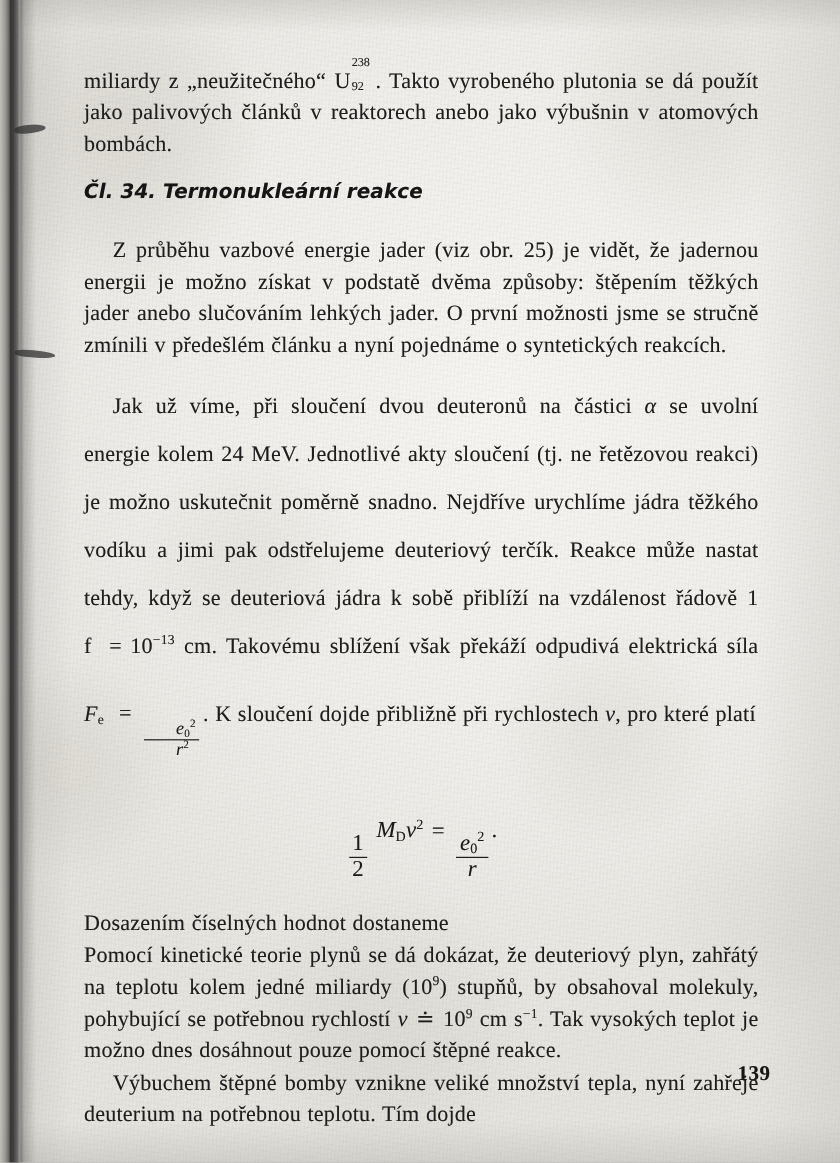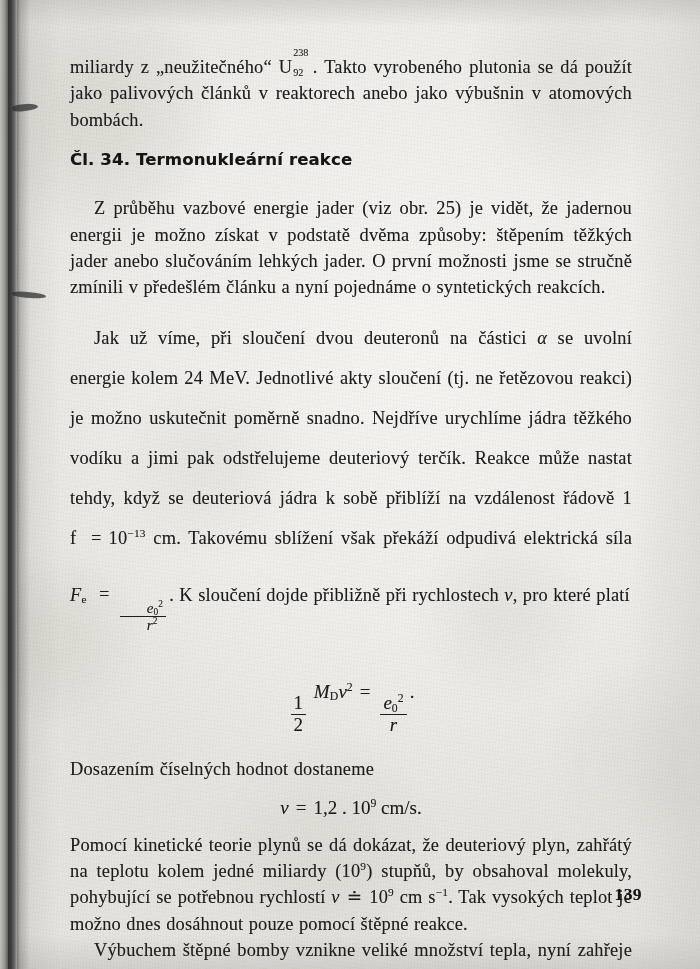--- a/index.html
+++ b/index.html
@@ -124,20 +124,21 @@
 
   .block-gap-after { margin-bottom: 17px; }
 
   h2.section-heading {
     margin: 0 0 16px 0;
     font-family: "DejaVu Sans", "Liberation Sans", sans-serif;
     font-size: 16.6px;
     font-weight: 700;
     letter-spacing: .1px;
     color: #151515;
+    font-style: italic;
   }
 
   
   .mathvar { font-style: italic; font-family: "Liberation Serif", serif; }
   .smallcap-sub {
     font-size: .62em;
     vertical-align: -.22em;
     letter-spacing: .2px;
   }
   sup.sup, sub.sub { font-size: .62em; line-height: 0; }
@@ -240,23 +241,20 @@
     <p class="para indent block-gap-after">Z průběhu vazbové energie jader (viz obr. 25) je vidět, že jadernou energii je možno získat v podstatě dvěma způsoby: štěpením těžkých jader anebo slučováním lehkých jader. O první možnosti jsme se stručně zmínili v předešlém článku a nyní pojednáme o syntetických reakcích.</p>
 
     <p class="para indent line-with-frac"><span>Jak už víme, při sloučení dvou deuteronů na částici </span><span class="mathvar">α</span><span> se uvolní energie kolem 24 MeV. Jednotlivé akty sloučení (tj. ne řetězovou reakci) je možno uskutečnit poměrně snadno. Nejdříve urychlíme jádra těžkého vodíku a jimi pak odstřelujeme deuteriový terčík. Reakce může nastat tehdy, když se deuteriová jádra k sobě přiblíží na vzdálenost řádově </span><span>1 f</span>&nbsp;<span class="op">=</span><span>10</span><sup class="sup">−13</sup>&nbsp;<span>cm</span><span>. Takovému sblížení však překáží odpudivá elektrická síla </span><span class="mathvar">F</span><sub class="sub">e</sub>&nbsp;<span class="op">=</span><span class="frac"><span class="num"><span class="mathvar">e</span><sub class="sub">0</sub><sup class="sup">2</sup></span><span class="den"><span class="mathvar">r</span><sup class="sup">2</sup></span></span><span>. K sloučení dojde přibližně při rychlostech </span><span class="mathvar">v</span><span>, pro které platí</span></p>
 
     <div class="display-eq tall">
       <span class="eq-inner"><span class="frac big"><span class="num">1</span><span class="den">2</span></span>&nbsp;<span class="mathvar">M</span><span class="smallcap-sub">D</span><span class="mathvar">v</span><sup class="sup">2</sup><span class="op">=</span><span class="frac big"><span class="num"><span class="mathvar">e</span><sub class="sub">0</sub><sup class="sup">2</sup></span><span class="den"><span class="mathvar">r</span></span></span><span>.</span></span>
     </div>
 
     <p class="para">Dosazením číselných hodnot dostaneme</p>
 
-    <div class="display-eq">
-      <span class="eq-inner"><span class="mathvar">v</span><span class="op">=</span><span>1,2</span>&nbsp;<span>.</span>&nbsp;<span>10</span><sup class="sup">9</sup>&nbsp;<span>cm/s.</span></span>
-    </div>
 
     <p class="para"><span>Pomocí kinetické teorie plynů se dá dokázat, že deuteriový plyn, zahřátý na teplotu kolem jedné miliardy (10</span><sup class="sup">9</sup><span>) stupňů, by obsahoval molekuly, pohybující se potřebnou rychlostí </span><span class="mathvar">v</span><span class="op">≐</span><span>10</span><sup class="sup">9</sup>&nbsp;<span>cm s</span><sup class="sup">−1</sup><span>. Tak vysokých teplot je možno dnes dosáhnout pouze pomocí štěpné reakce.</span></p>
 
     <p class="para indent">Výbuchem štěpné bomby vznikne veliké množství tepla, nyní zahřeje deuterium na potřebnou teplotu. Tím dojde</p>
 
   </div>
 
   <div class="folio">139</div>
 
 </div>

